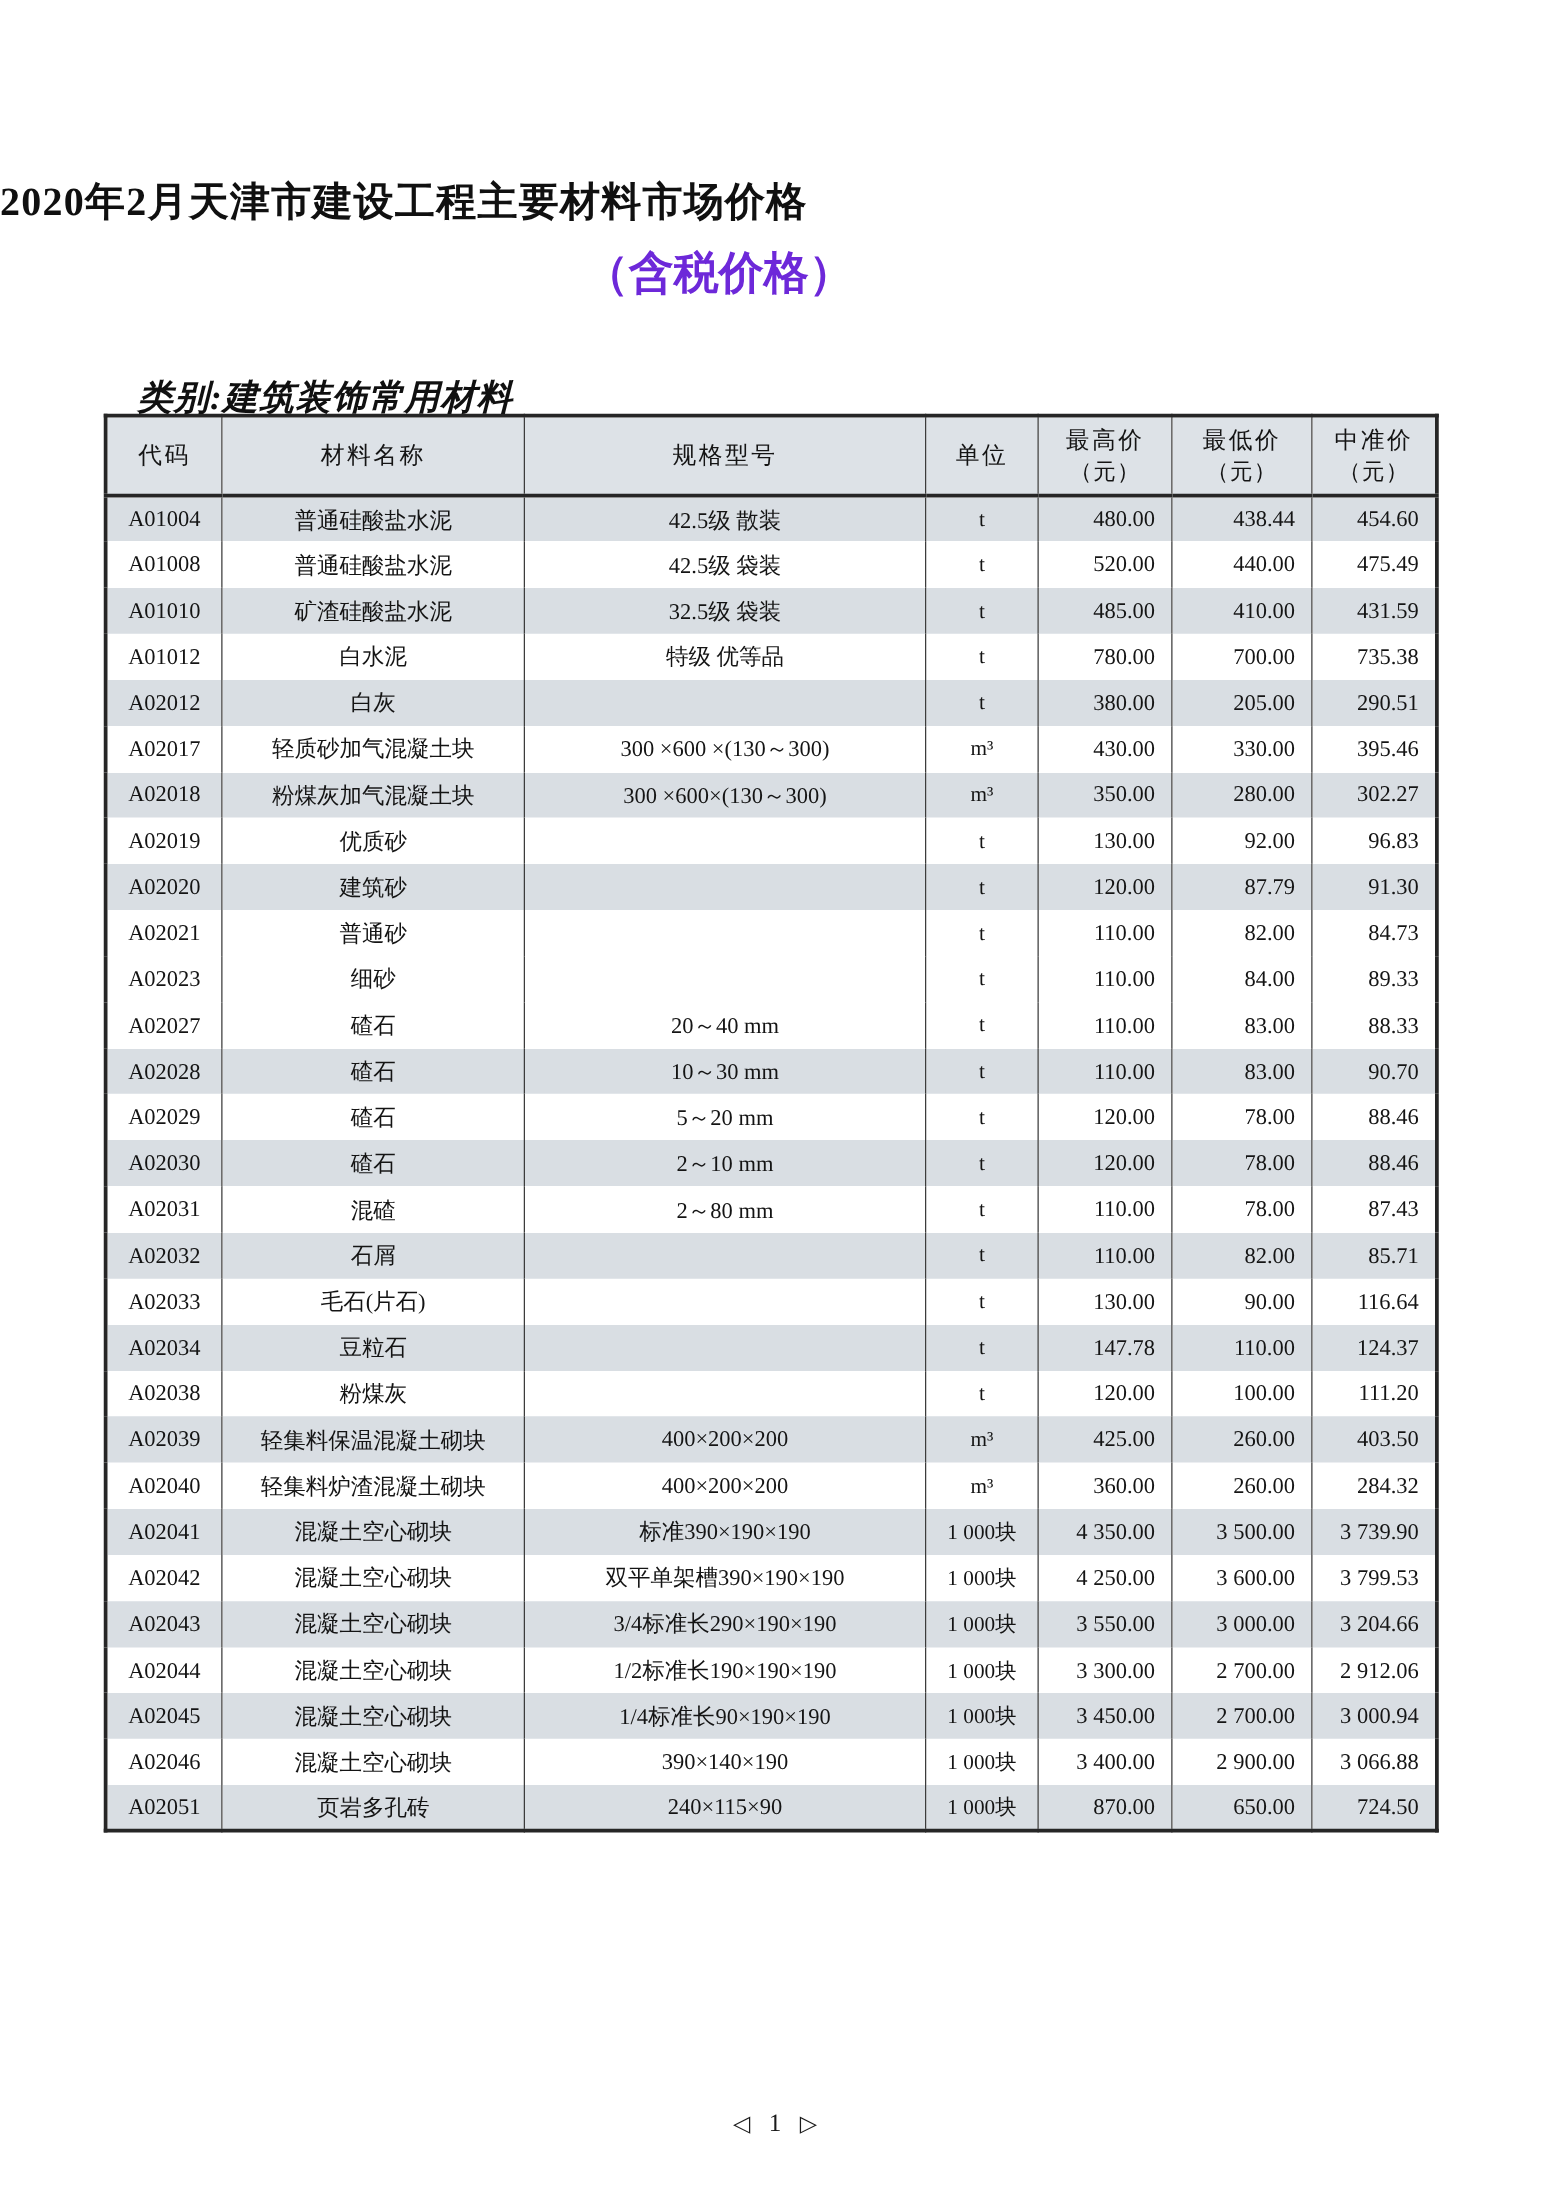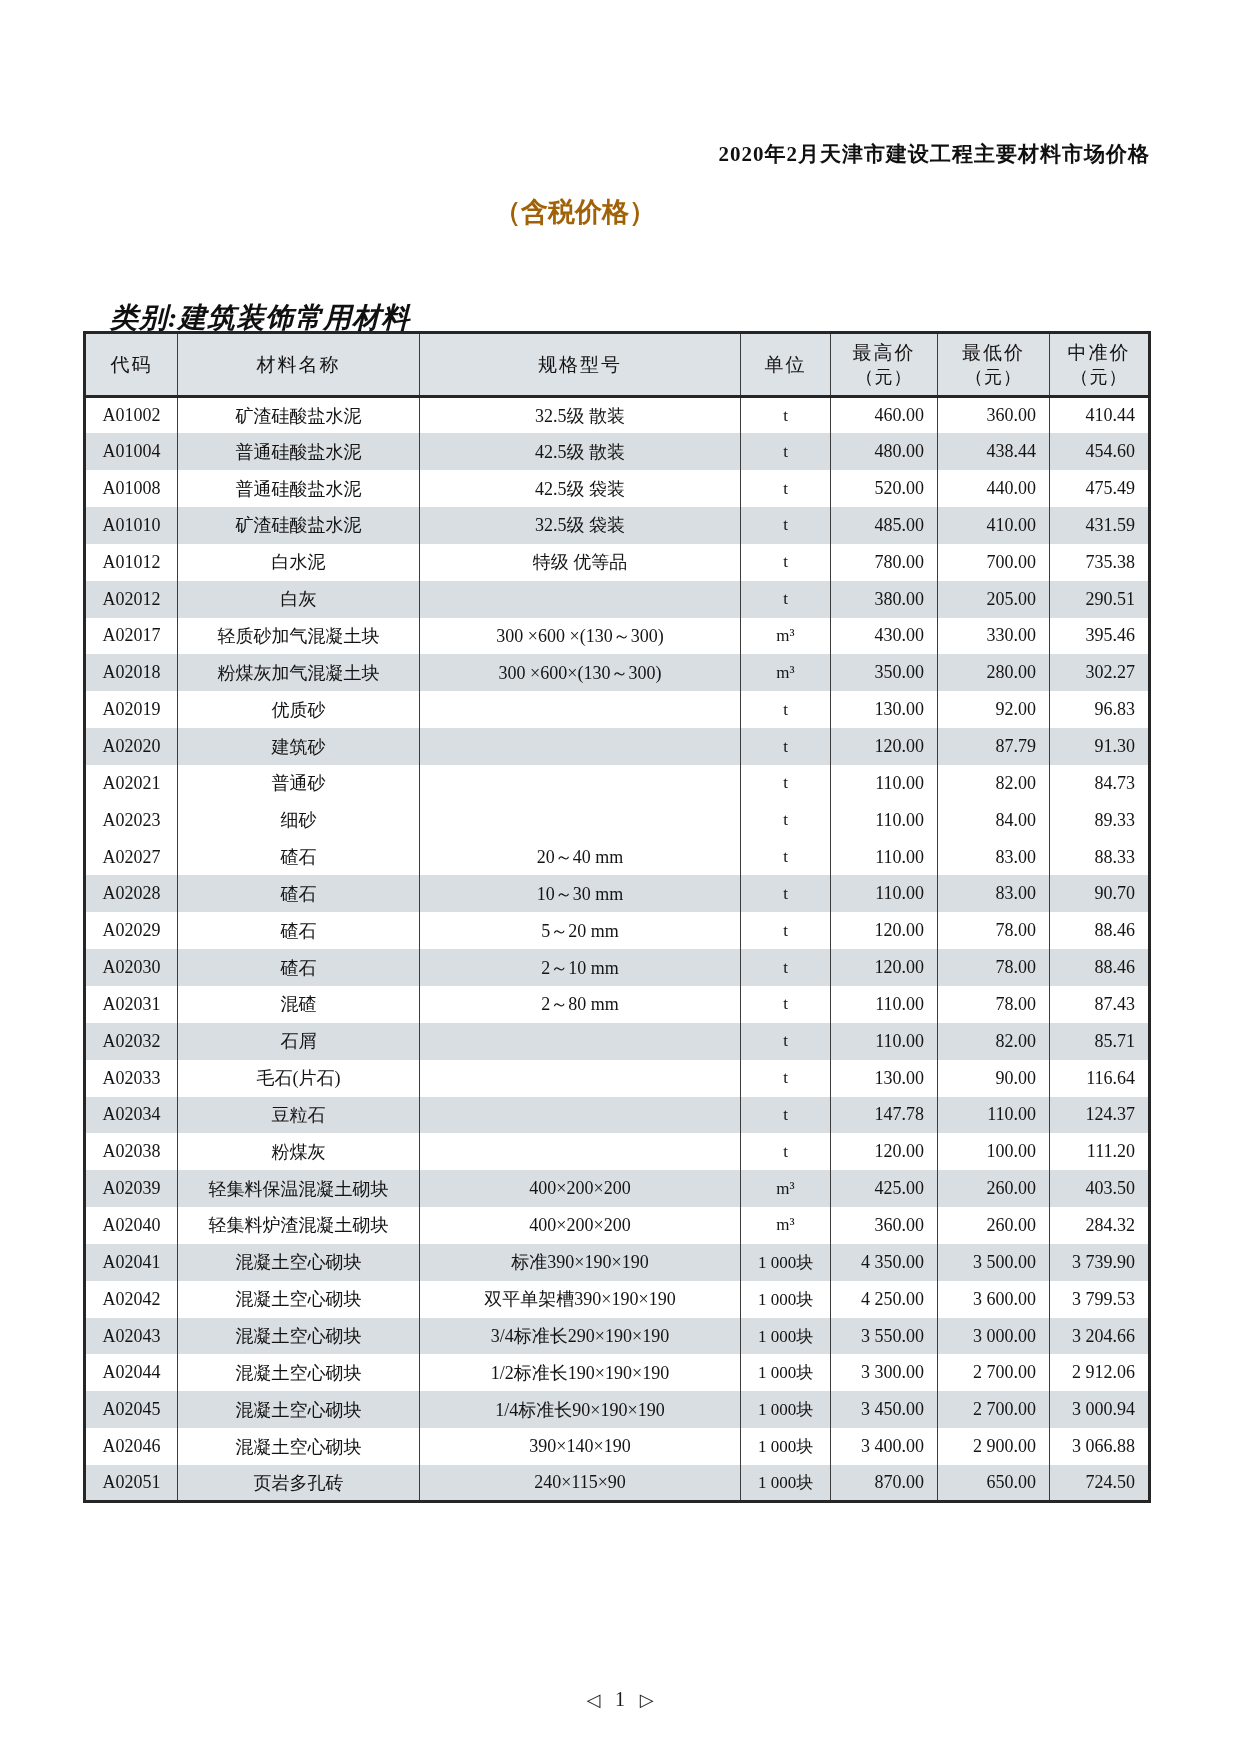--- a/index.html
+++ b/index.html
@@ -13,35 +13,35 @@
     width: 1240px;
     height: 1753px;
     background: #ffffff;
     overflow: hidden;
   }
   .doc-title {
     position: absolute;
     top: 140px;
     left: 0;
     width: 1150px;
-    text-align: right;
-    font-size: 21px;
+    text-align: left;
+    font-size: 32px;
     font-weight: 700;
     letter-spacing: 1px;
     color: #101010;
   }
   .doc-subtitle {
     position: absolute;
     top: 194px;
     left: 0;
     width: 1150px;
     text-align: center;
-    font-size: 27px;
+    font-size: 36px;
     font-weight: 700;
-    color: #a16207;
+    color: #6d28d9;
   }
   .category-line {
     position: absolute;
     top: 299px;
     left: 110px;
     font-size: 28px;
     font-weight: 700;
     font-style: italic;
     letter-spacing: 1px;
     color: #101010;
@@ -114,29 +114,20 @@
         <th><span>代码</span></th>
         <th><span>材料名称</span></th>
         <th><span>规格型号</span></th>
         <th><span>单位</span></th>
         <th><span>最高价</span><span class="sub">（元）</span></th>
         <th><span>最低价</span><span class="sub">（元）</span></th>
         <th><span>中准价</span><span class="sub">（元）</span></th>
       </tr>
     </thead>
     <tbody>
-        <tr>
-          <td>A01002</td>
-          <td>矿渣硅酸盐水泥</td>
-          <td>32.5级 散装</td>
-          <td class="unit">t</td>
-          <td class="num">460.00</td>
-          <td class="num">360.00</td>
-          <td class="num">410.44</td>
-        </tr>
         <tr class="striped">
           <td>A01004</td>
           <td>普通硅酸盐水泥</td>
           <td>42.5级 散装</td>
           <td class="unit">t</td>
           <td class="num">480.00</td>
           <td class="num">438.44</td>
           <td class="num">454.60</td>
         </tr>
         <tr>

